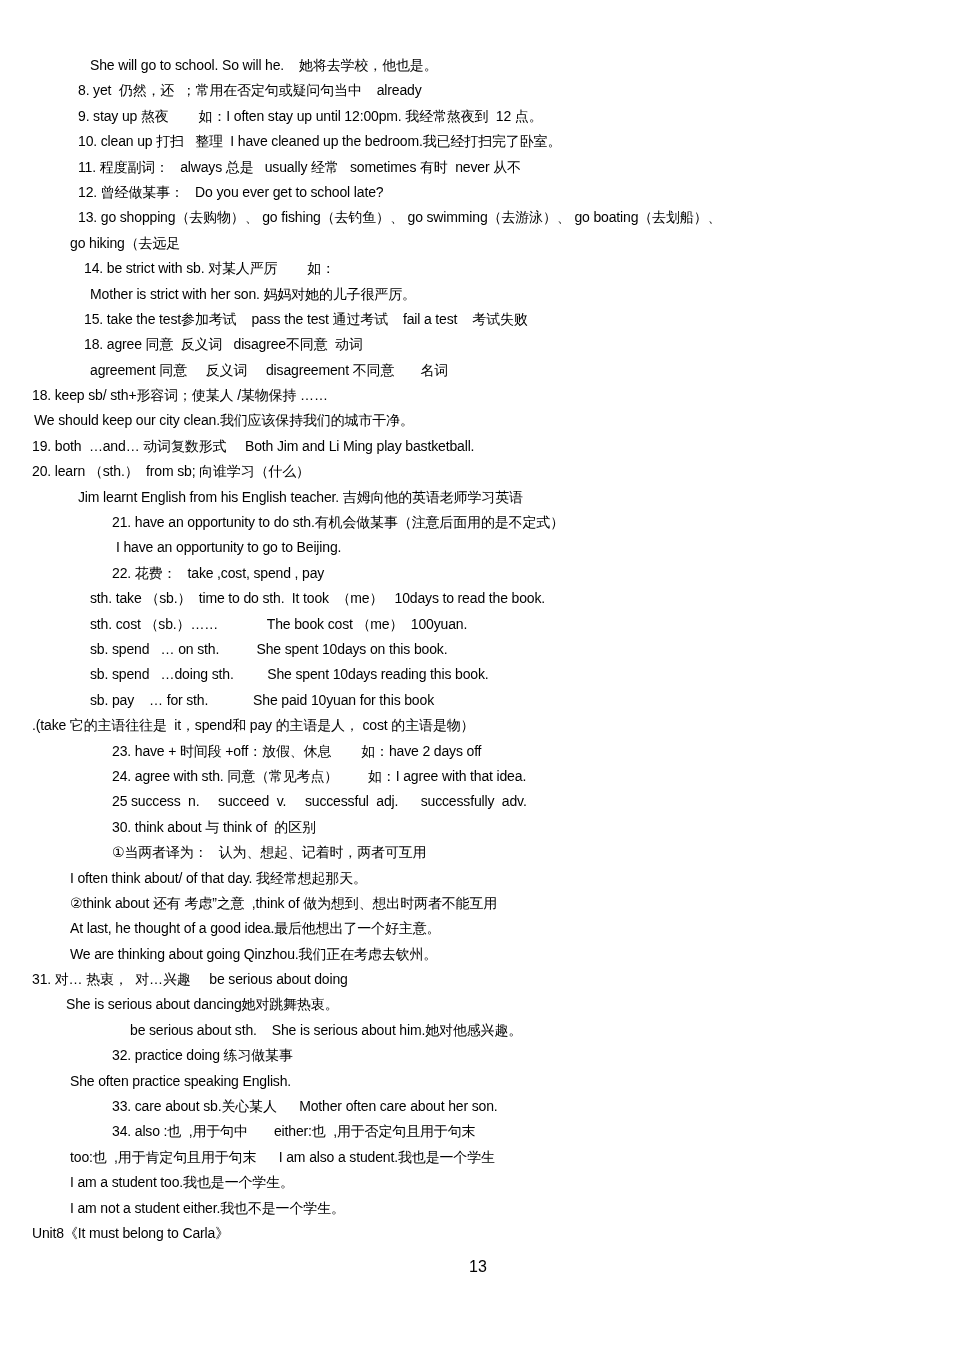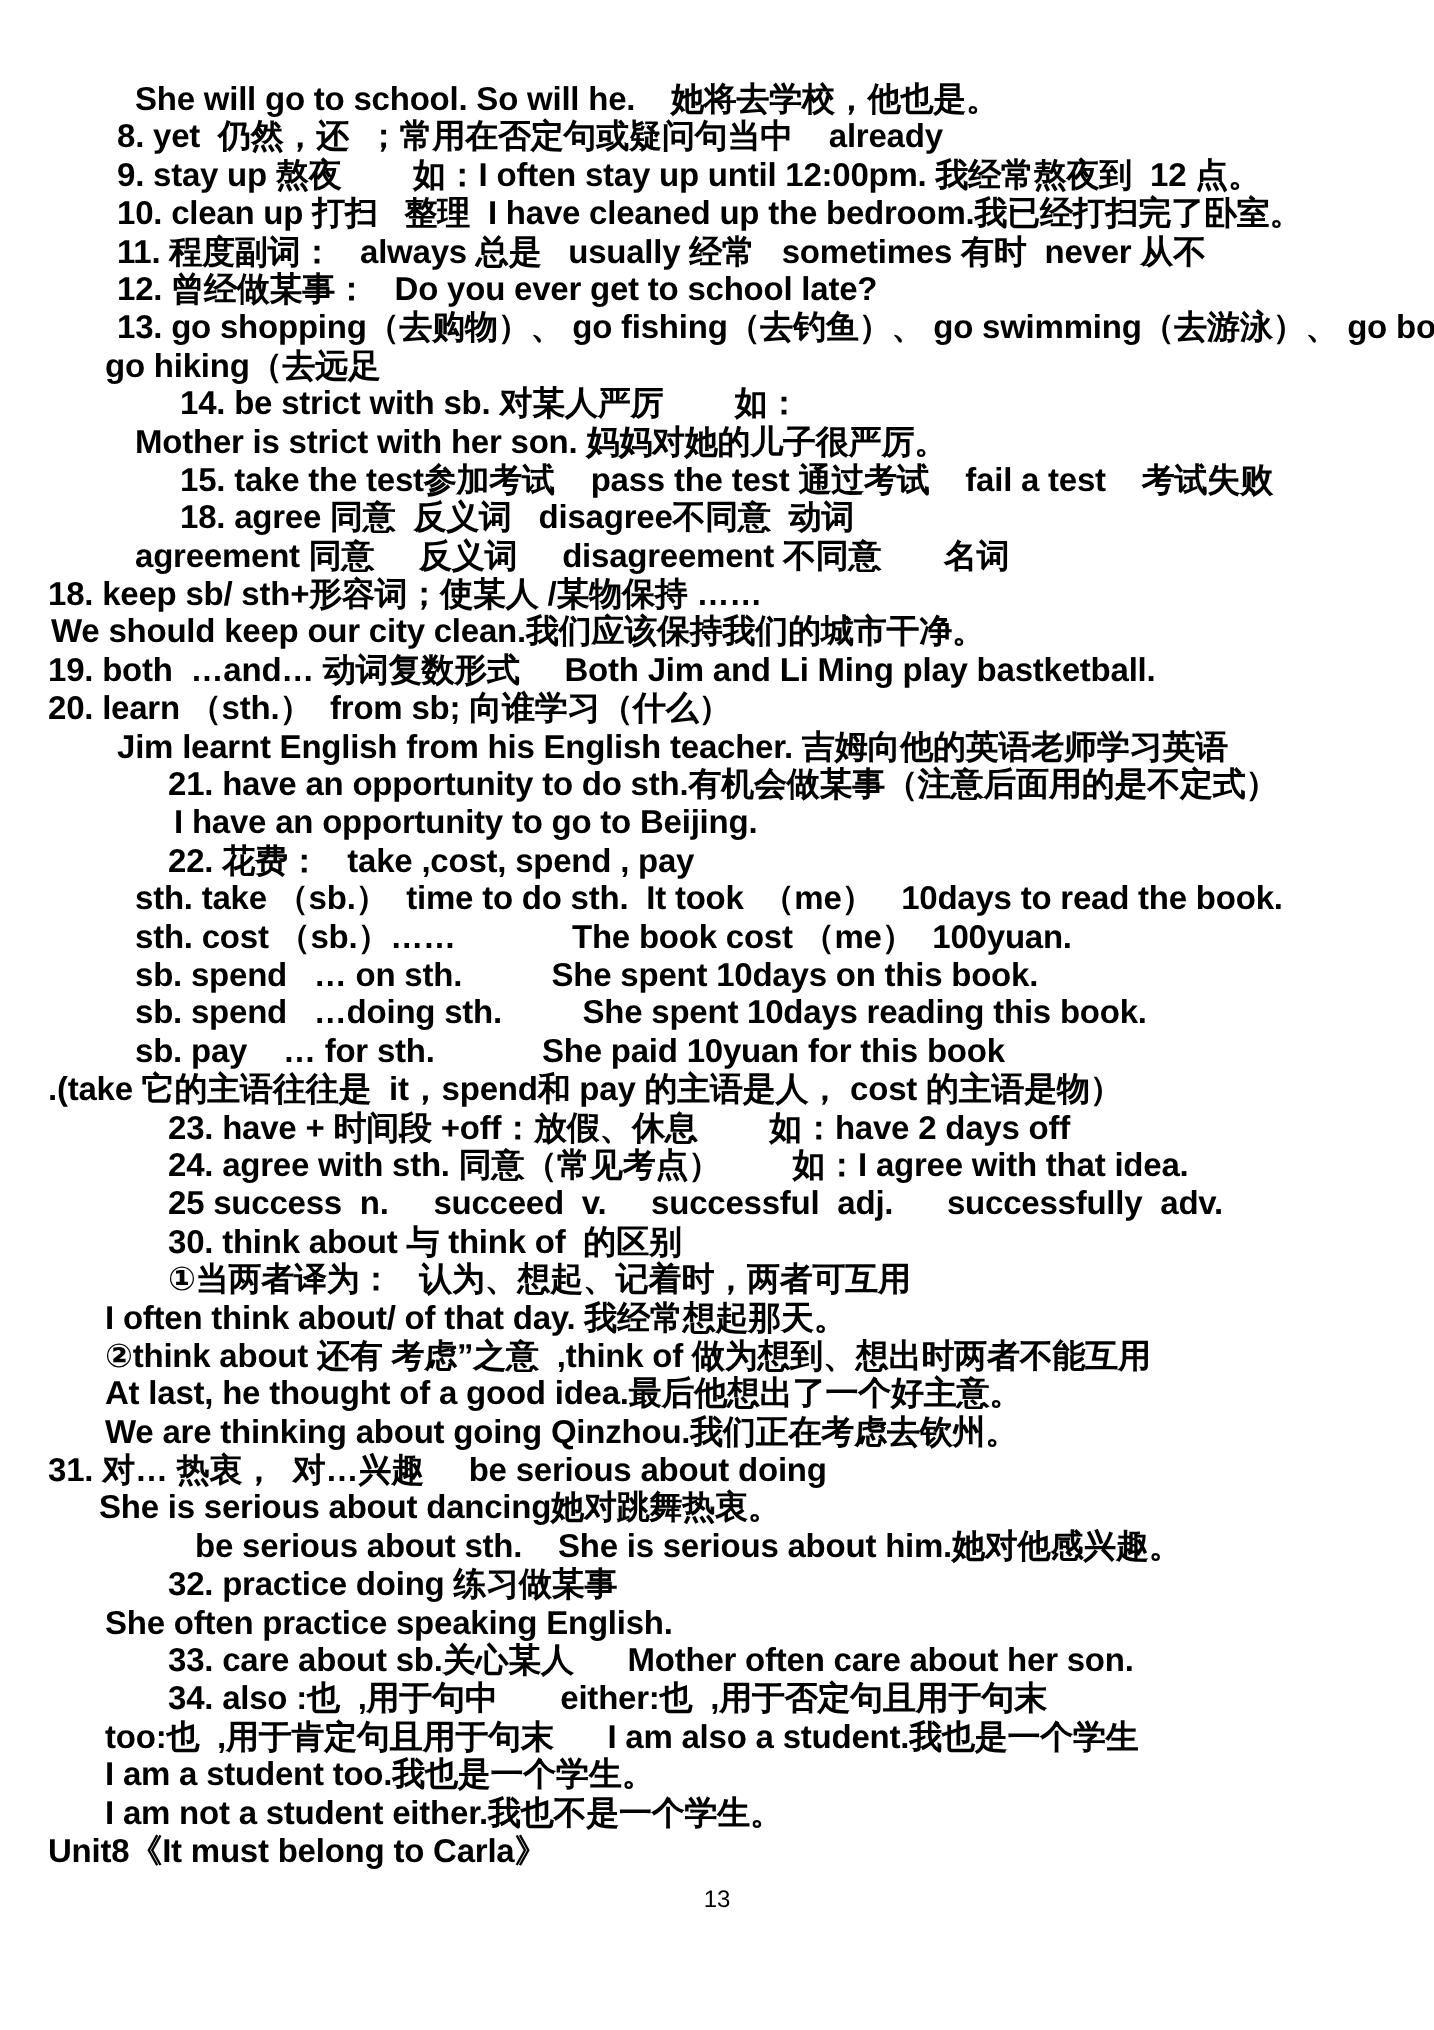--- a/index.html
+++ b/index.html
@@ -20,35 +20,35 @@
     overflow: hidden;
     box-sizing: border-box;
   }
   .body-block {
     position: absolute;
     left: 0;
     top: 53px;
     width: 956px;
   }
   .line {
-    font-size: 22px;
+    font-size: 14px;
     line-height: 25.4px;
     white-space: pre;
     letter-spacing: -0.15px;
     color: #000;
-    font-weight: 700;
+    font-weight: 400;
     height: 25.4px;
     overflow: visible;
   }
   
   .i0  { padding-left: 32px; }
   .i1  { padding-left: 34px; }
   .i2  { padding-left: 66px; }
   .i3  { padding-left: 78px; }
-  .i4  { padding-left: 120px; }
+  .i4  { padding-left: 84px; }
   .i5  { padding-left: 90px; }
   .i6  { padding-left: 70px; }
   .i7  { padding-left: 112px; }
   .i8  { padding-left: 130px; }
   .i9  { padding-left: 116px; }
 
   .footer {
     position: absolute;
     left: 0;
     top: 1258px;

